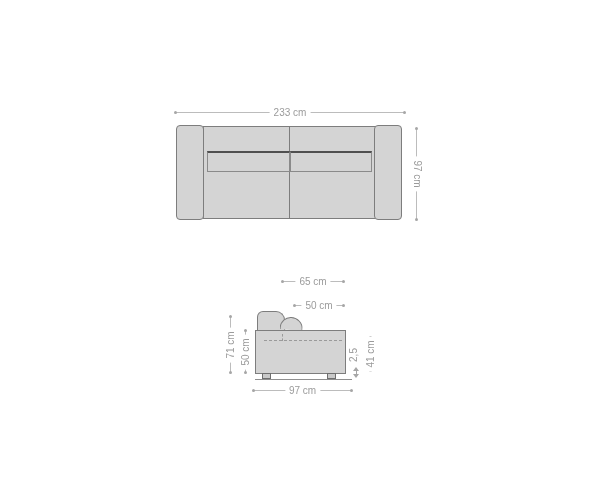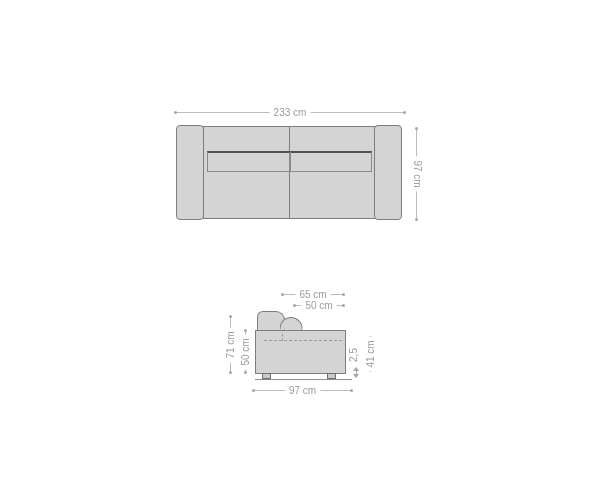--- a/index.html
+++ b/index.html
@@ -91,21 +91,21 @@
     <div class="dim v" style="left:411px;top:128px;width:11px;height:92px;">
       <span class="line"></span>
       <span class="dot a"></span>
       <span class="dot b"></span>
       <span class="lbl cw">97 cm</span>
     </div>
   </div>
 
   <div>
 
-    <div class="dim h" style="left:282px;top:289px;width:62px;height:11px;">
+    <div class="dim h" style="left:282px;top:276px;width:62px;height:11px;">
       <span class="line"></span>
       <span class="dot a"></span>
       <span class="dot b"></span>
       <span class="lbl">65 cm</span>
     </div>
 
     <div class="dim h" style="left:294px;top:300px;width:50px;height:11px;">
       <span class="line"></span>
       <span class="dot a"></span>
       <span class="dot b"></span>

